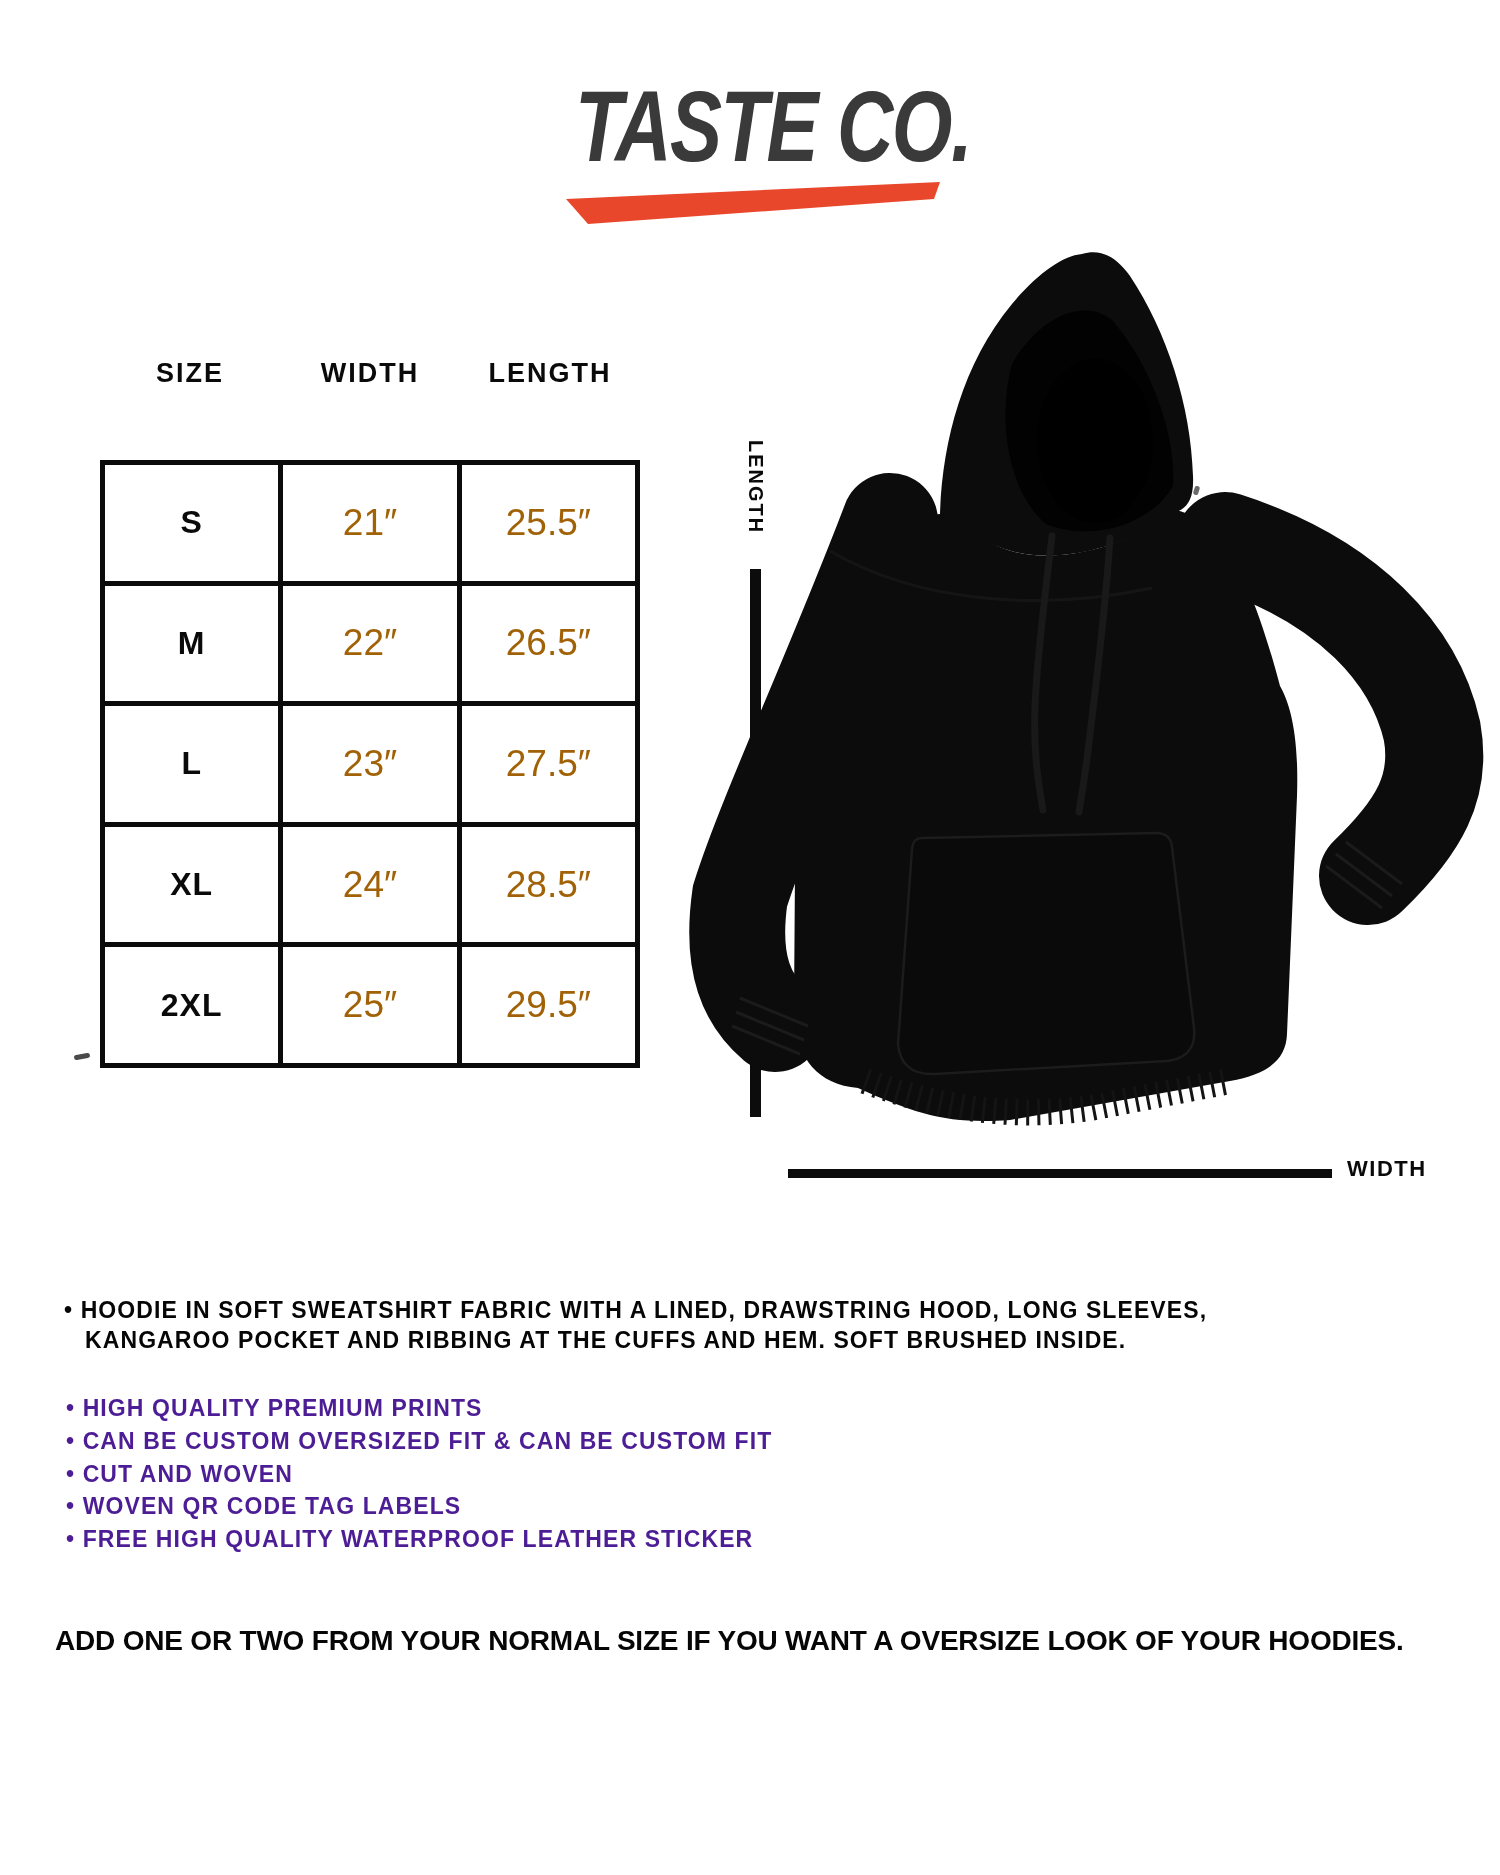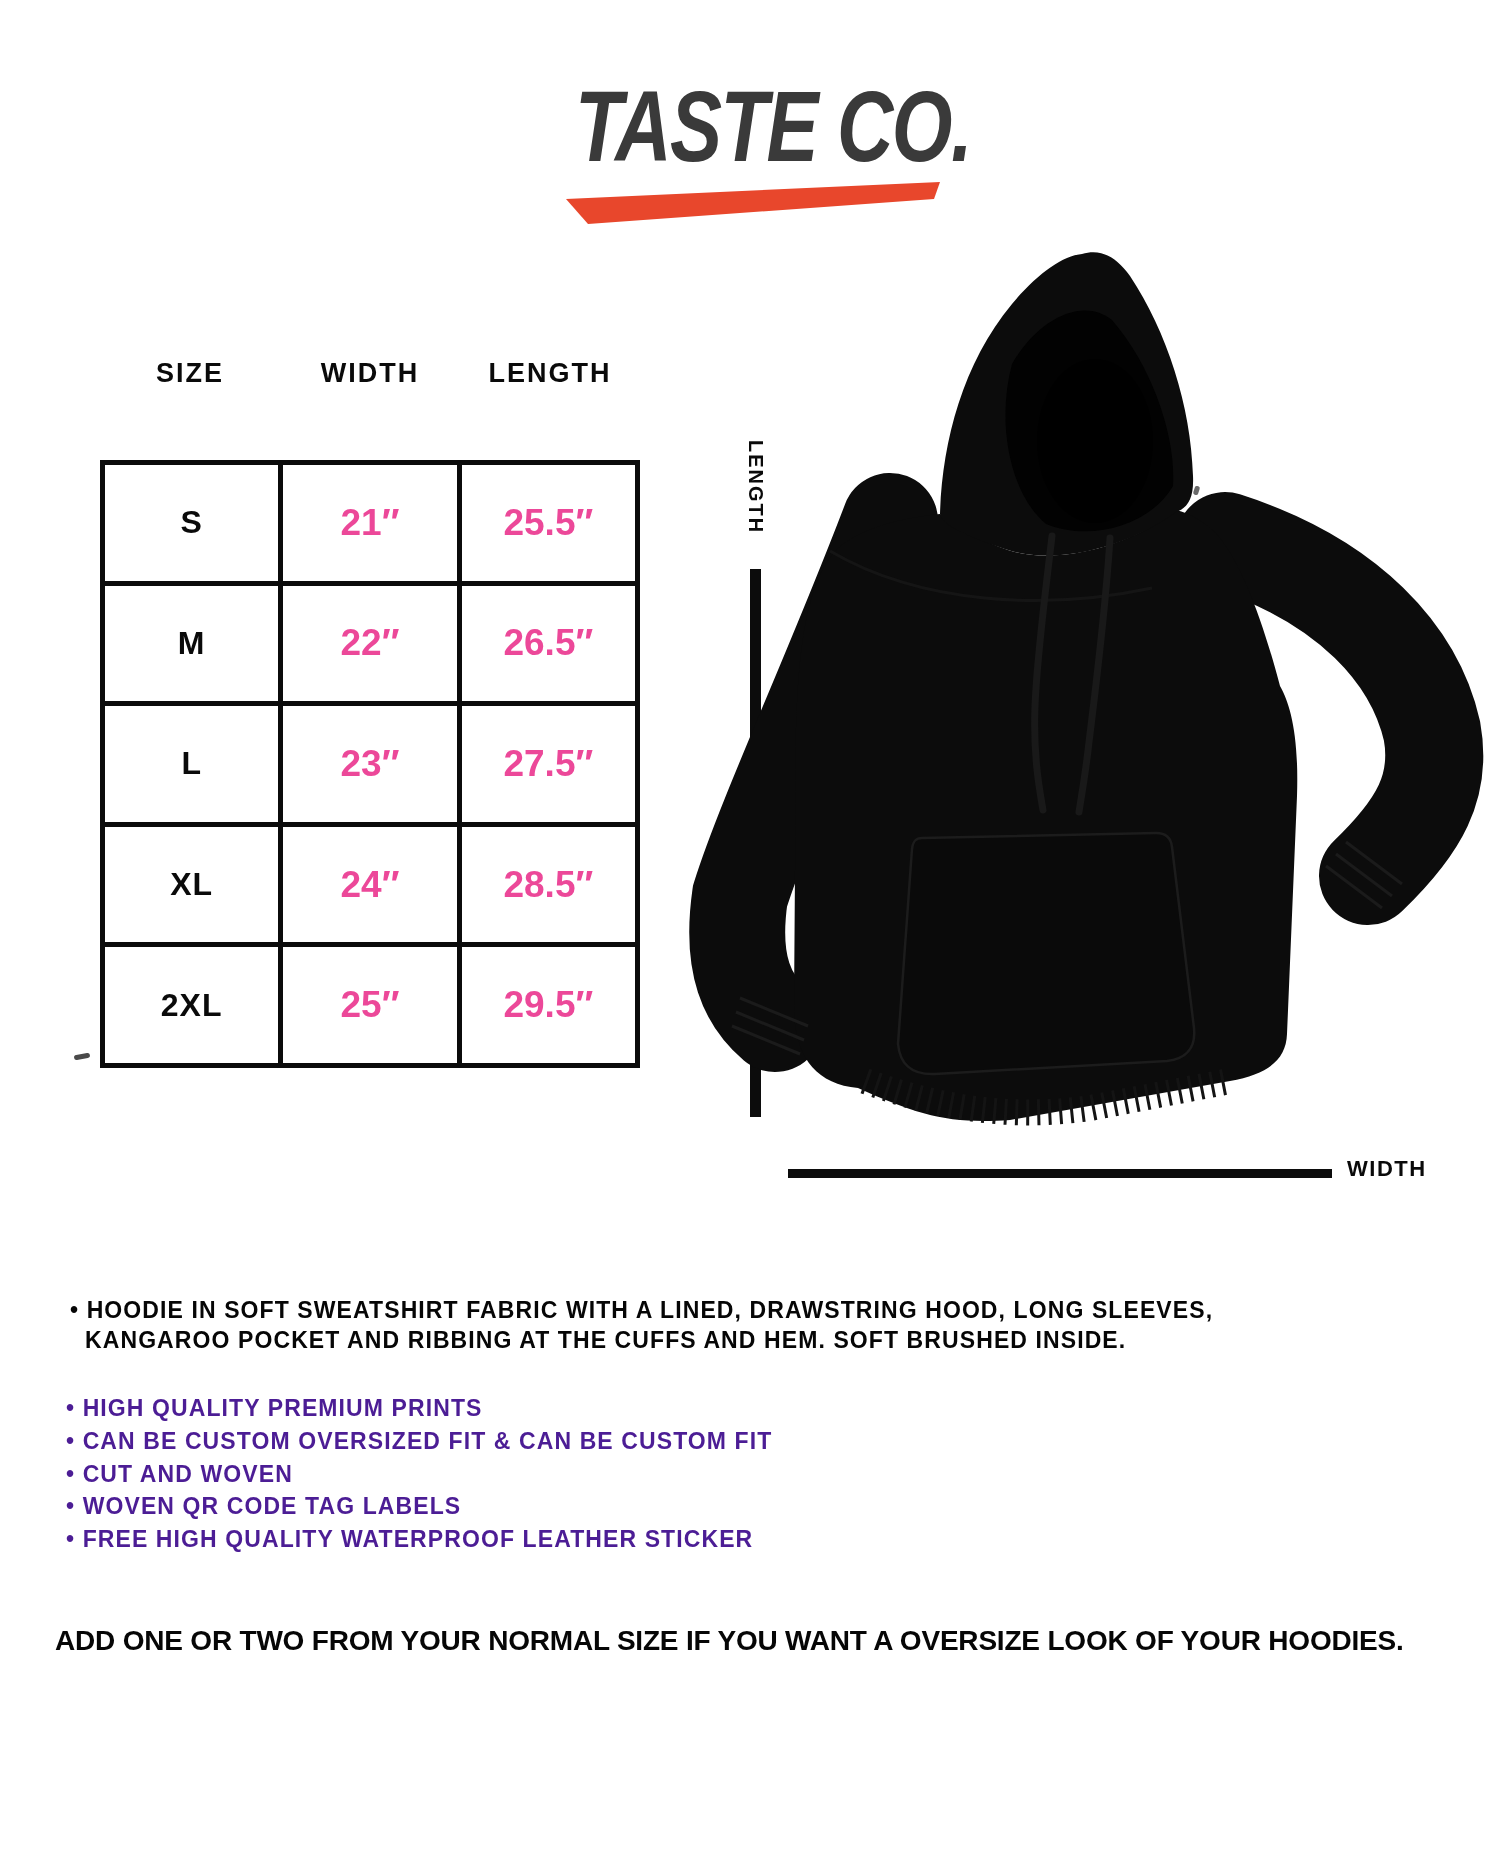--- a/index.html
+++ b/index.html
@@ -16,36 +16,36 @@
   
   .col-h{position:absolute;top:322px;width:180px;text-align:center;font-size:27px;
          font-weight:bold;letter-spacing:2px;color:#0a0a0a;}
   .h-size{left:100px;} .h-width{left:280px;} .h-length{left:460px;}
 
   .size-table{position:absolute;left:100px;top:424px;width:540px;height:608px;
               border-collapse:collapse;table-layout:fixed;}
   .size-table td{border:5px solid #0b0b0b;text-align:center;vertical-align:middle;
                  background:#ffffff;}
   .cell-size{font-size:32px;font-weight:bold;letter-spacing:1px;color:#0a0a0a;}
-  .cell-val{font-size:37px;font-weight:bold;color:#ec4899;}
+  .cell-val{font-size:37px;font-weight:normal;color:#a16207;}
 
   
   .len-label{position:absolute;left:744px;top:404px;writing-mode:vertical-rl;
              font-size:20px;font-weight:bold;letter-spacing:2px;color:#0a0a0a;}
   .len-line{position:absolute;left:750px;top:533px;width:11px;height:548px;
             background:#0c0c0c;z-index:0;}
   .hoodie-svg{position:absolute;left:590px;top:200px;width:900px;height:890px;z-index:1;}
   .wid-line{position:absolute;left:788px;top:1133px;width:544px;height:9px;
             background:#0c0c0c;}
   .wid-label{position:absolute;left:1347px;top:1120px;font-size:22px;font-weight:bold;
              letter-spacing:1.5px;color:#0a0a0a;}
 
   
   .desc-line{position:absolute;white-space:nowrap;font-weight:bold;color:#060606;}
-  .intro1{left:70px;top:1261px;font-size:23px;letter-spacing:1.1px;}
+  .intro1{left:64px;top:1261px;font-size:23px;letter-spacing:1.1px;}
   .intro2{left:85px;top:1291px;font-size:23px;letter-spacing:1.1px;}
   .bullet-list{position:absolute;left:66px;top:1356px;font-size:23px;
                letter-spacing:1.1px;line-height:32.8px;font-weight:bold;
                white-space:nowrap;color:#4c1d95;}
   .note{left:55px;top:1589px;font-size:28px;letter-spacing:-0.2px;}
 
   
   .speck1{position:absolute;left:74px;top:1018px;width:16px;height:5px;background:#4a4a4a;
           border-radius:3px;transform:rotate(-10deg);}
   .speck2{position:absolute;left:1194px;top:450px;width:5px;height:9px;background:#6a6a6a;

